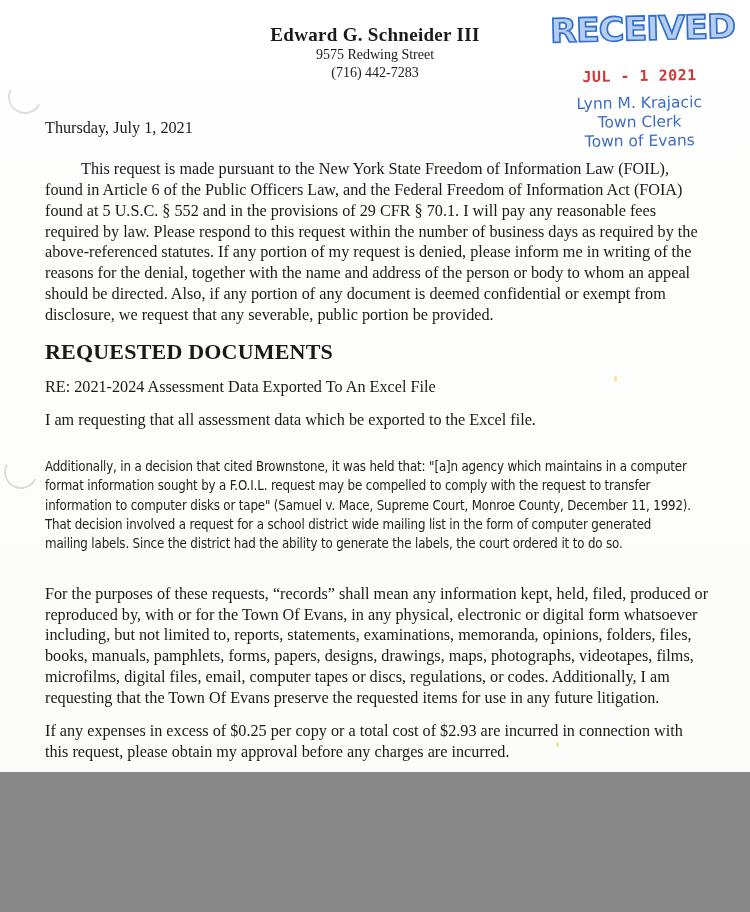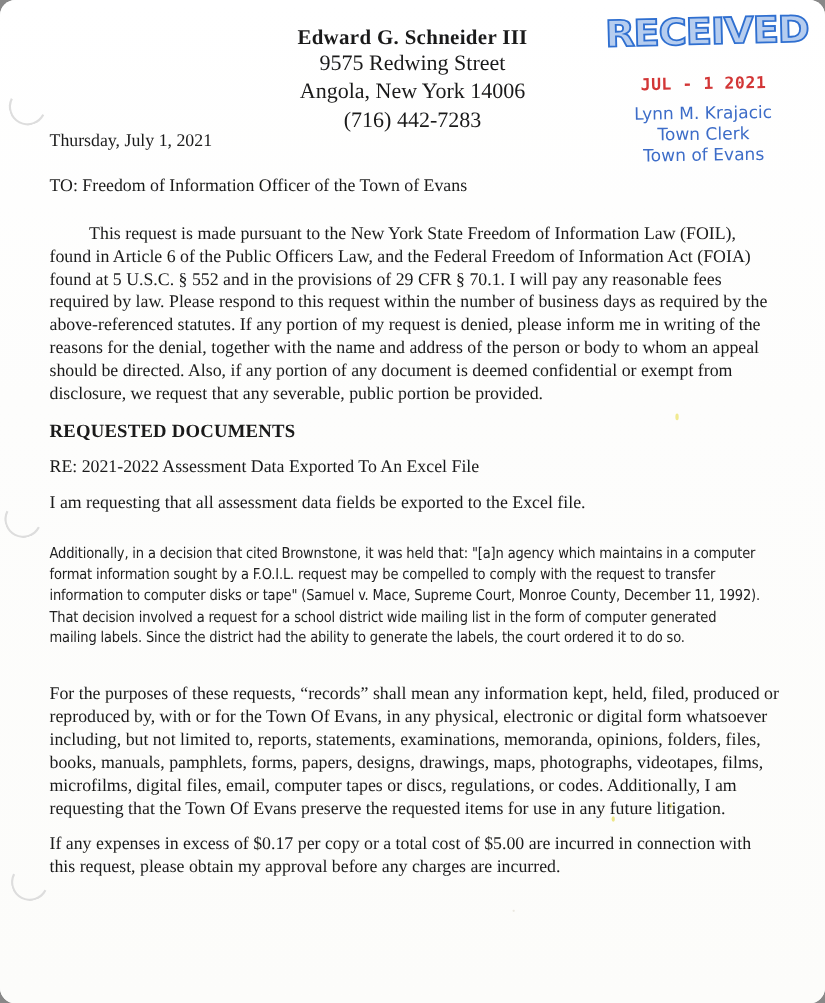--- a/index.html
+++ b/index.html
@@ -3,27 +3,26 @@
 <meta charset="utf-8">
 <style>
   html, body {
     margin: 0;
     padding: 0;
     background: #888;
   }
   .page {
     position: relative;
     width: 750px;
-    height: 912px;
+    height: 772px;
     background: #ffffff;
     overflow: hidden;
     font-family: "Liberation Serif", "DejaVu Serif", serif;
     color: #1a1a1a;
     box-sizing: border-box;
-    border-radius: 14px;
   }
   
   .scan-tint {
     position: absolute;
     inset: 0;
     background: linear-gradient(180deg, #ffffff 0%, #fdfdfc 40%, #fcfcfa 100%);
     pointer-events: none;
   }
   .scan-speck {
     position: absolute;
@@ -55,21 +54,21 @@
     top: 24px;
     text-align: center;
   }
   .lh-name {
     font-weight: bold;
     font-size: 19px;
     letter-spacing: .3px;
     line-height: 1.15;
   }
   .lh-line {
-    font-size: 20px;
+    font-size: 14px;
     line-height: 1.28;
   }
 
   
   .stamp {
     position: absolute;
     right: 18px;
     top: 12px;
     width: 185px;
     text-align: center;
@@ -123,21 +122,21 @@
   }
   .date-line { margin-bottom: 20px; }
   .to-line   { margin-bottom: 22px; }
   .para {
     margin-bottom: 7px;
     text-indent: 0;
   }
   .para.indent { text-indent: 36px; }
   .heading {
     font-weight: bold;
-    font-size: 17px;
+    font-size: 22px;
     letter-spacing: .2px;
     margin-top: 12px;
     margin-bottom: 11px;
   }
   .gap-sm { margin-bottom: 12px; }
   .gap-md { margin-bottom: 14px; }
 
   
   .sans-block {
     font-family: "DejaVu Sans Condensed", "Liberation Sans Narrow", "Liberation Sans", sans-serif;
@@ -164,51 +163,49 @@
   <div class="hole h3"></div>
 
   <div class="scan-speck" style="left:556px;top:742px;width:3px;height:5px;background:#e8e06a;opacity:.8;"></div>
   <div class="scan-speck" style="left:614px;top:376px;width:3px;height:6px;background:#ece36e;opacity:.75;"></div>
   <div class="scan-speck" style="left:608px;top:730px;width:3px;height:5px;background:#ece36e;opacity:.7;"></div>
   <div class="scan-speck" style="left:466px;top:827px;width:2px;height:2px;"></div>
 
   <div class="letterhead">
     <div class="lh-name">Edward G. Schneider III</div>
     <div class="lh-line">9575 Redwing Street</div>
-    <div class="lh-line">Angola, New York 14006</div>
     <div class="lh-line">(716) 442-7283</div>
   </div>
 
   <div class="stamp">
     <div class="stamp-received">RECEIVED</div>
     <div class="stamp-date">JUL - 1 2021</div>
     <div class="stamp-clerk">
       <div>Lynn M. Krajacic</div>
       <div>Town Clerk</div>
       <div>Town of Evans</div>
     </div>
   </div>
 
   <div class="body">
 
     <p class="t date-line">Thursday, July 1, 2021</p>
 
-    <p class="t to-line">TO: Freedom of Information Officer of the Town of Evans</p>
 
     <p class="t para indent gap-sm">This request is made pursuant to the New York State Freedom of Information Law (FOIL), found in Article 6 of the Public Officers Law, and the Federal Freedom of Information Act (FOIA) found at 5 U.S.C. § 552 and in the provisions of 29 CFR § 70.1.  I will pay any reasonable fees required by law.  Please respond to this request within the number of business days as required by the above-referenced statutes.  If any portion of my request is denied, please inform me in writing of the reasons for the denial, together with the name and address of the person or body to whom an appeal should be directed.  Also, if any portion of any document is deemed confidential or exempt from disclosure, we request that any severable, public portion be provided.</p>
 
     <p class="t heading">REQUESTED DOCUMENTS</p>
 
-    <p class="t para gap-sm">RE: 2021-2022 Assessment Data Exported To An Excel File</p>
-
-    <p class="t para gap-sm">I am requesting that all assessment data fields be exported to the Excel file.</p>
+    <p class="t para gap-sm">RE: 2021-2024 Assessment Data Exported To An Excel File</p>
+
+    <p class="t para gap-sm">I am requesting that all assessment data which be exported to the Excel file.</p>
 
 
     <div class="sans-block">Additionally, in a decision that cited Brownstone, it was held that: "[a]n agency which maintains in a computer format information sought by a F.O.I.L. request may be compelled to comply with the request to transfer information to computer disks or tape" (Samuel v. Mace, Supreme Court, Monroe County, December 11, 1992). That decision involved a request for a school district wide mailing list in the form of computer generated mailing labels. Since the district had the ability to generate the labels, the court ordered it to do so.</div>
 
     <p class="t para gap-sm">For the purposes of these requests, “records” shall mean any information kept, held, filed, produced or reproduced by, with or for the Town Of Evans, in any physical, electronic or digital form whatsoever including, but not limited to, reports, statements, examinations, memoranda, opinions, folders, files, books, manuals, pamphlets, forms, papers, designs, drawings, maps, photographs, videotapes, films, microfilms, digital files, email, computer tapes or discs, regulations, or codes. Additionally, I am requesting that the Town Of Evans preserve the requested items for use in any future litigation.</p>
 
-    <p class="t para gap-sm">If any expenses in excess of $0.17 per copy or a total cost of $5.00 are incurred in connection with this request, please obtain my approval before any charges are incurred.</p>
+    <p class="t para gap-sm">If any expenses in excess of $0.25 per copy or a total cost of $2.93 are incurred in connection with this request, please obtain my approval before any charges are incurred.</p>
 
 
   </div>
 
 </div>
 
 </body></html>

